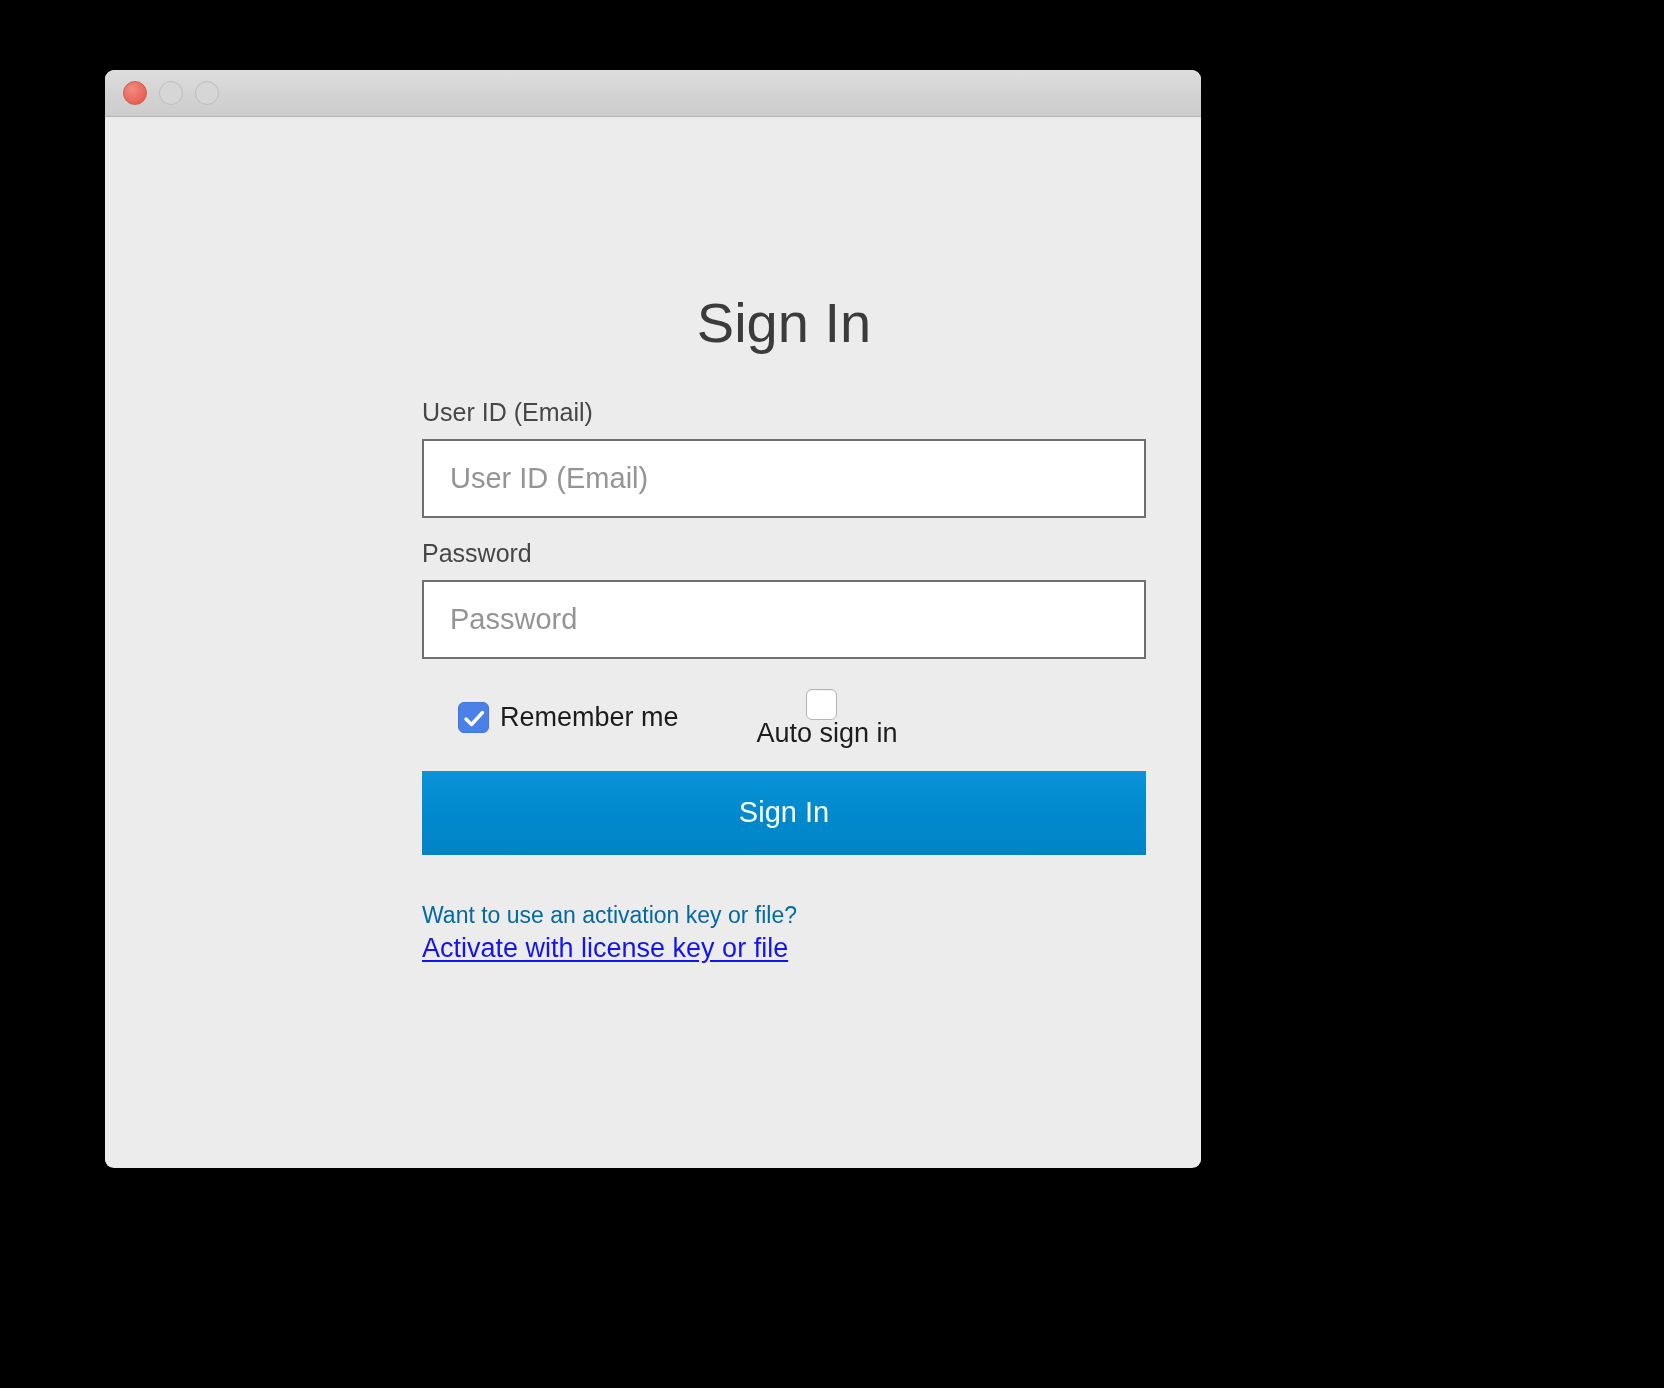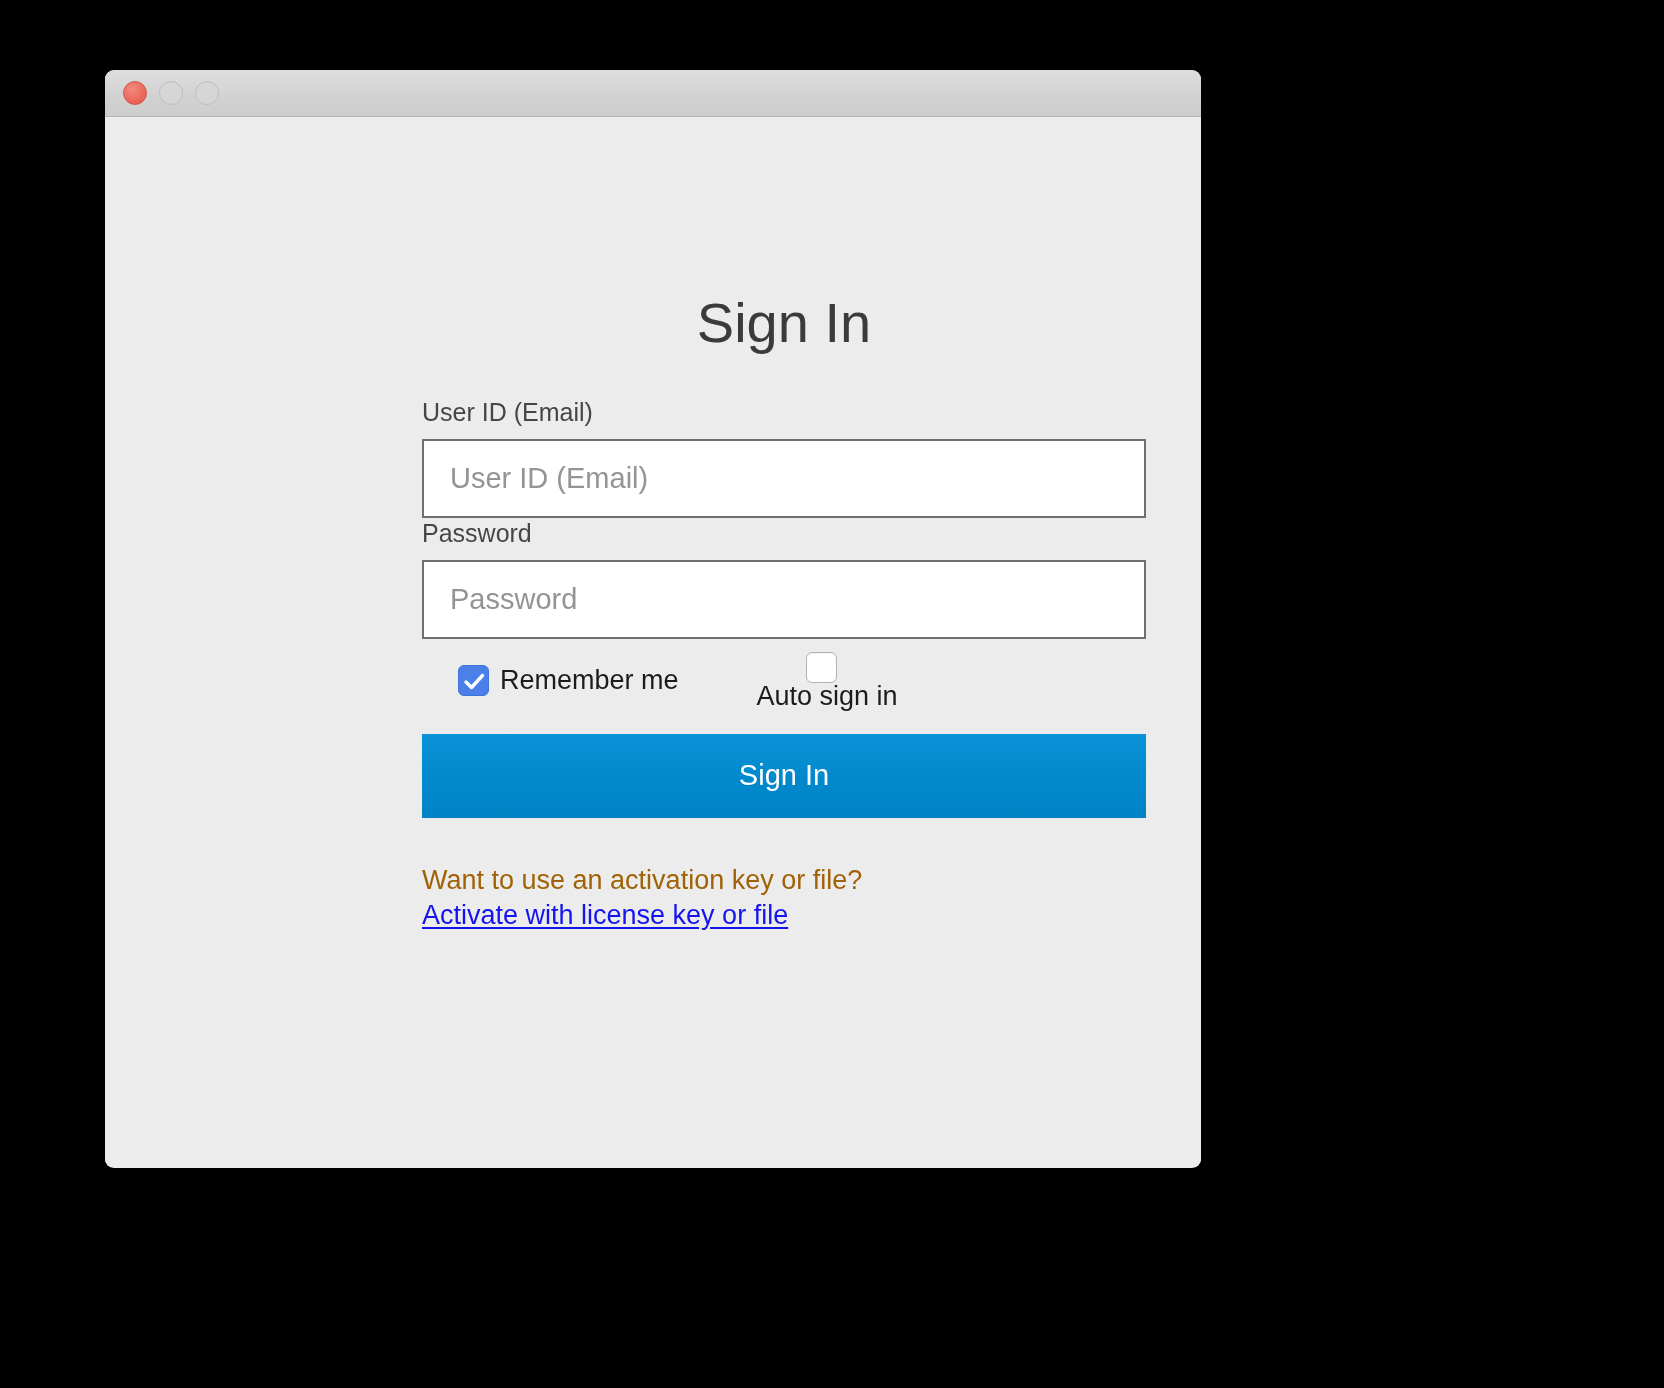--- a/index.html
+++ b/index.html
@@ -107,22 +107,22 @@
     color: #2a2a2a;
     padding: 0 26px;
     outline: none;
     border-radius: 0;
   }
   .text-input::placeholder {
     color: #949494;
     opacity: 1;
   }
 
-  #userid-group { }
-  #password-group { margin-bottom: 25px; }
+  #userid-group { margin-bottom: 20px; }
+  #password-group { margin-bottom: 42px; }
 
   
   #checkbox-row {
     display: flex;
     align-items: center;
     margin-bottom: 36px;
     height: 34px;
   }
   .check-item {
     display: flex;
@@ -172,22 +172,22 @@
     font-family: "Liberation Sans", sans-serif;
     font-size: 29px;
     font-weight: 400;
     cursor: pointer;
     border-radius: 0;
     margin-bottom: 47px;
   }
 
   
   #activation-prompt {
-    font-size: 27px;
-    color: #a16207;
+    font-size: 23px;
+    color: #0369a1;
     line-height: 1.17;
     margin-bottom: 4px;
   }
   #activation-link {
     font-size: 27px;
     color: #1414ee;
     text-underline-offset: 3px;
     line-height: 1.17;
     display: inline-block;
     cursor: pointer;

